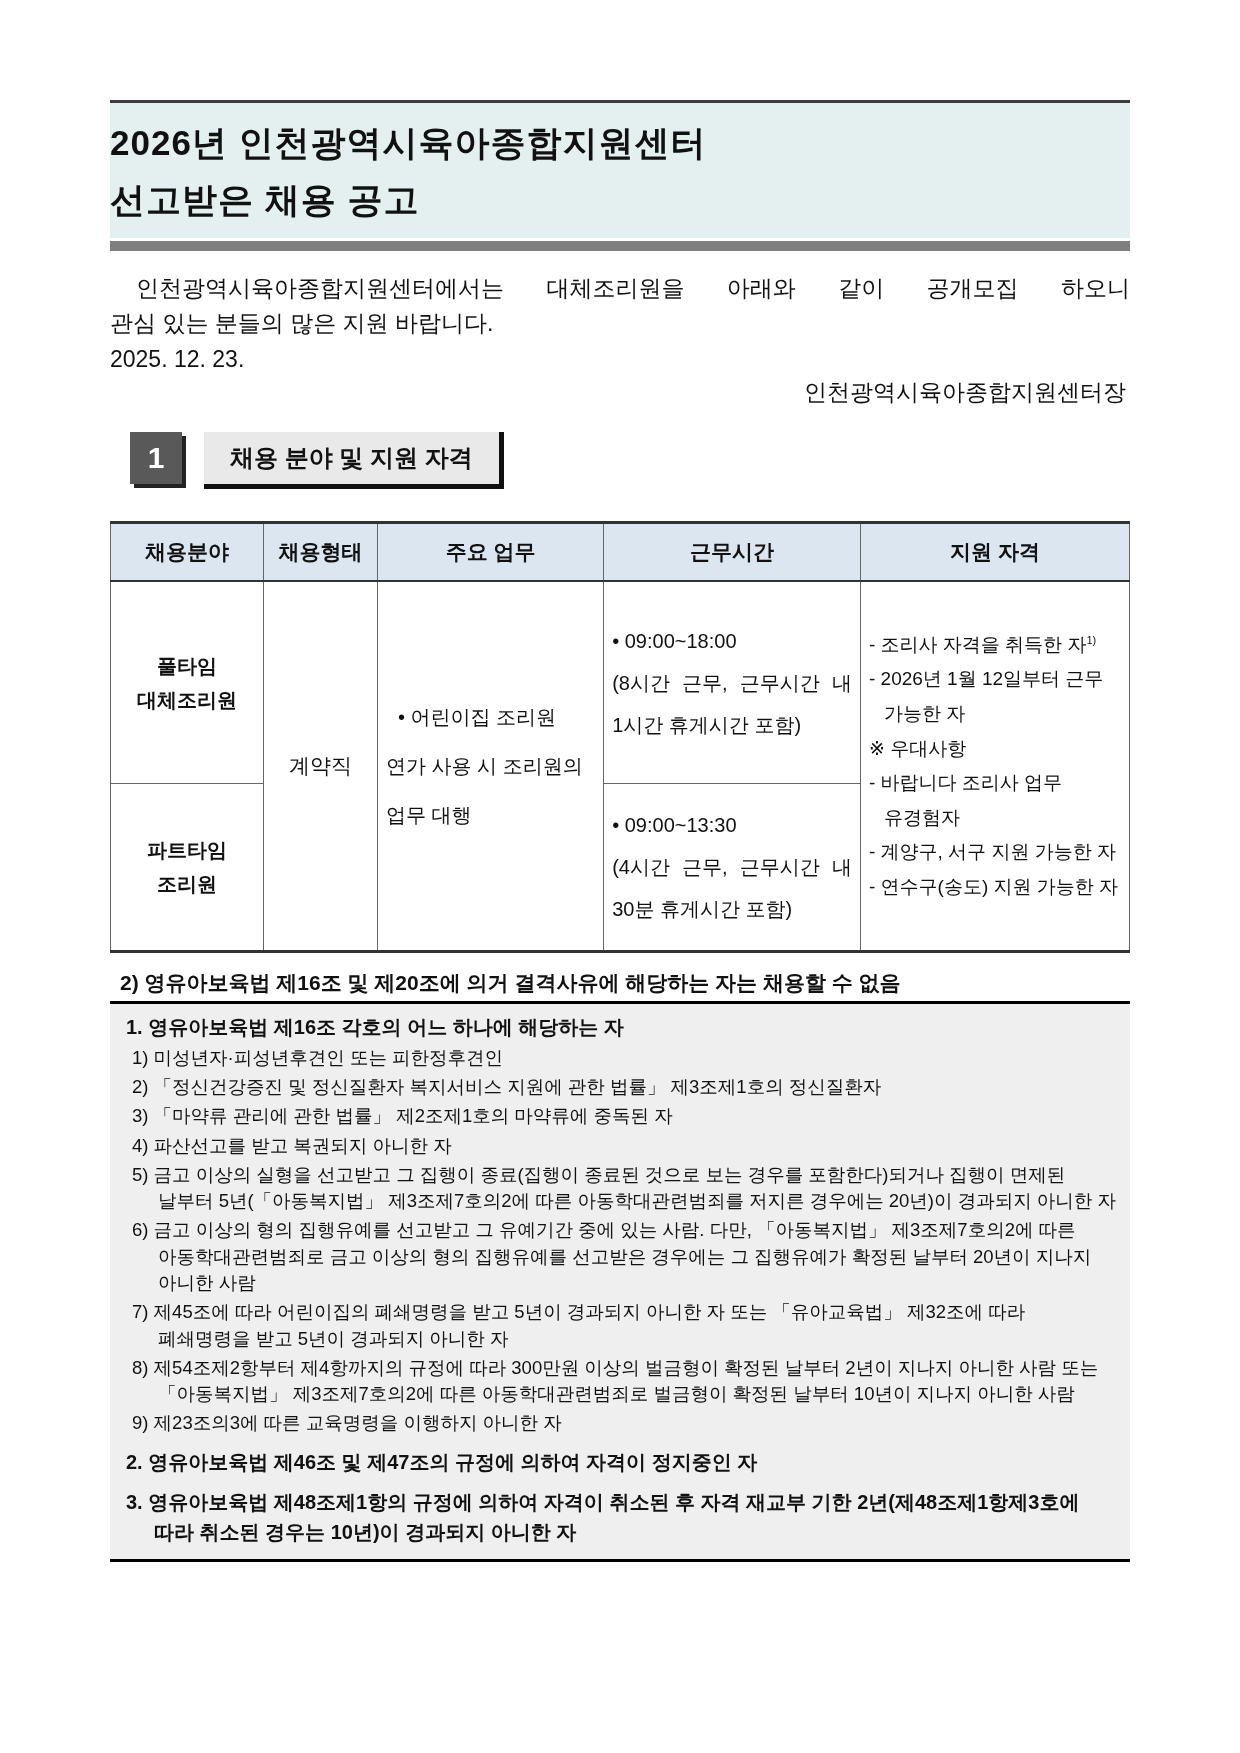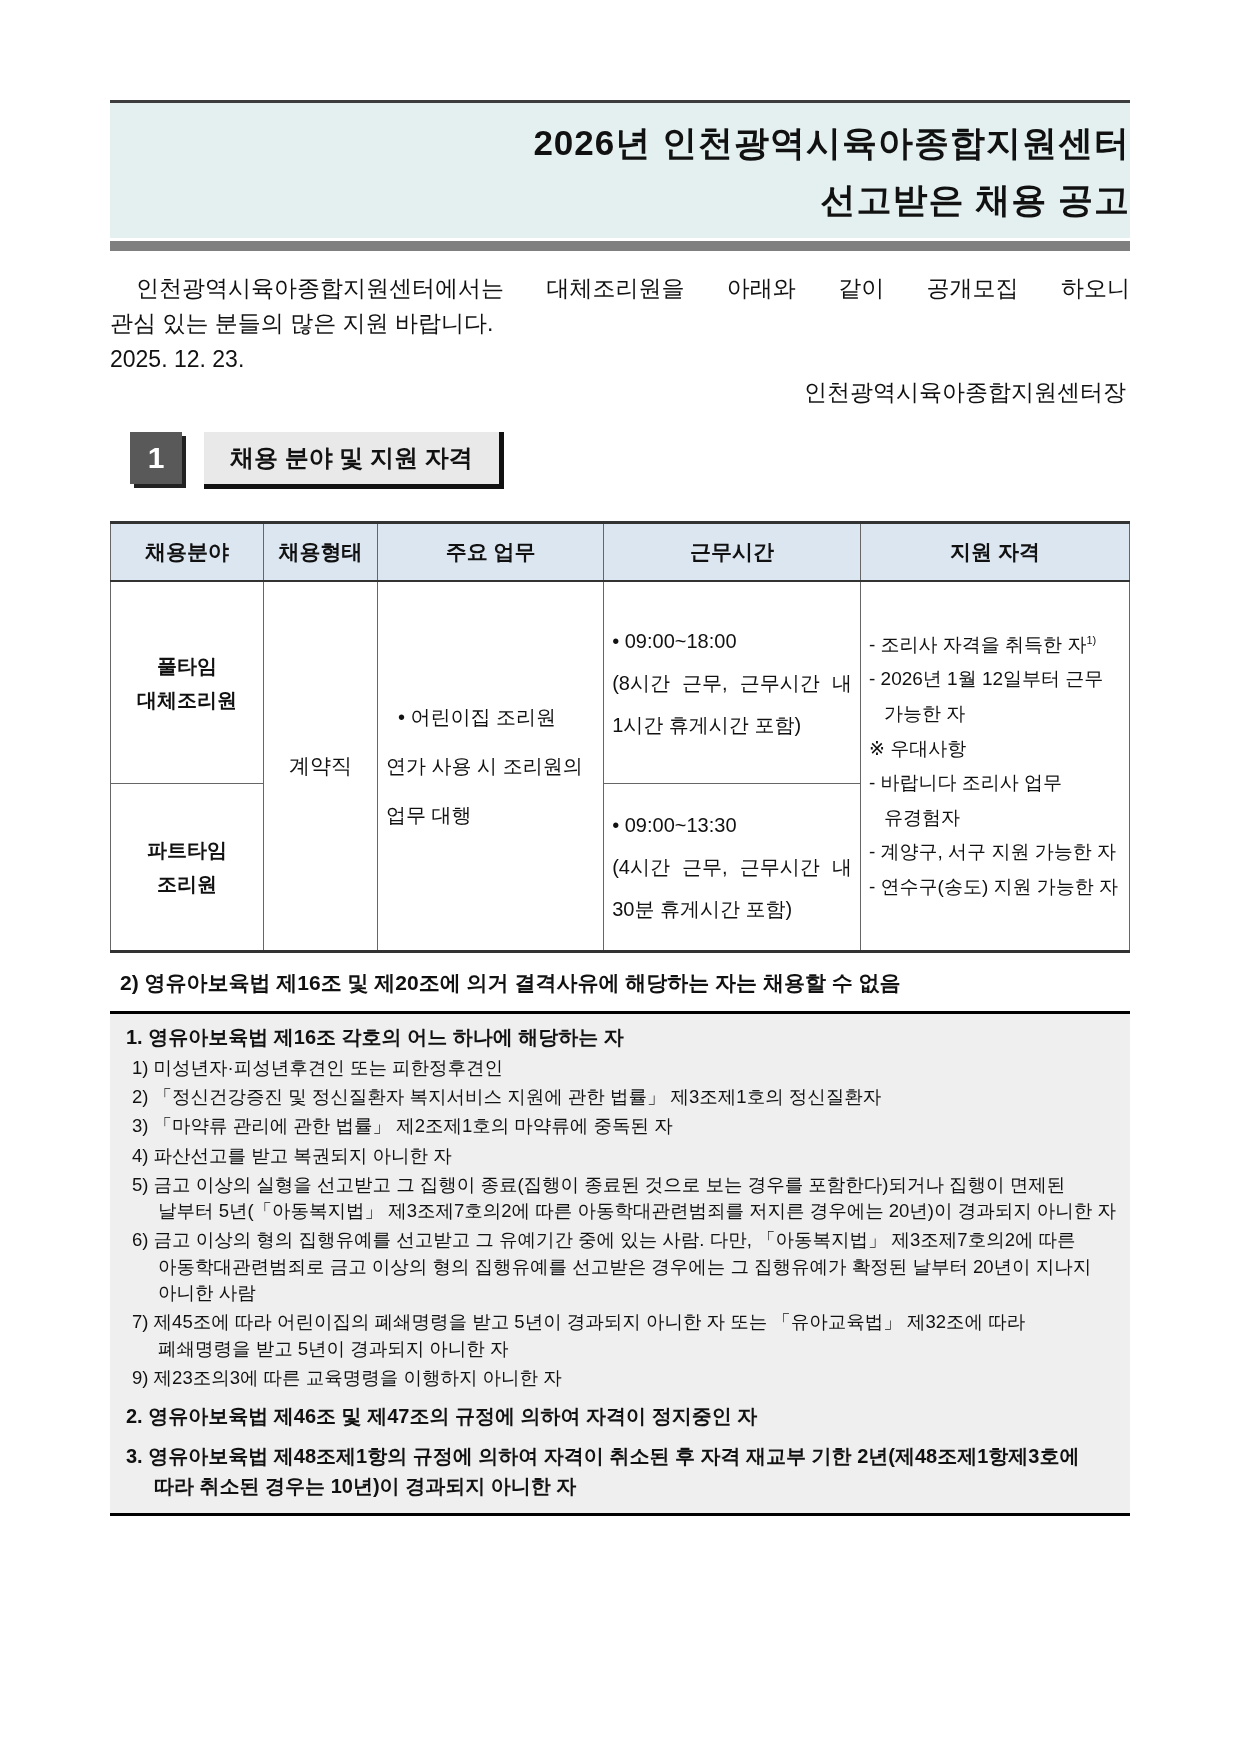--- a/index.html
+++ b/index.html
@@ -19,21 +19,21 @@
     padding:100px 110px 0 110px;
     font-family:"Liberation Sans","DejaVu Sans",sans-serif;
     word-break:keep-all;
     overflow:hidden;
     position:relative;
   }
   
   .title-box{
     border-top:3px solid #3d3d3d;
     background:var(--title-box-bg,#e3f0ef);
-    text-align:right;
+    text-align:left;
     padding:12px 0 10px 0;
   }
   .title-line{
     font-size:35px;font-weight:bold;line-height:1.62;
     letter-spacing:1px;
   }
   .title-bar{
     height:10px;background:var(--title-bar,#7f7f7f);margin-top:3px;
   }
   
@@ -94,21 +94,21 @@
   .q-line{padding-left:15px;text-indent:-15px;}
   .cell-qual sup{font-size:11px;line-height:0;}
   
   .footnotes{margin-top:22px;font-size:20px;line-height:1.35;}
   .fn1{padding-left:14px;}
   .fn2{padding-left:28px;font-weight:bold;margin-top:7px;}
   .fn3{padding-left:2px;margin-top:7px;}
   
   .sec2-heading{margin-top:16px;font-size:21px;font-weight:bold;padding-left:10px;}
   .legal-box{
-    margin-top:14px;
+    margin-top:4px;
     background:var(--legal-box-bg,#efefef);
     border-top:3px solid #000;
     border-bottom:3px solid #000;
     padding:8px 14px 12px 12px;
     font-size:18.5px;line-height:1.42;
   }
   .lb-h{font-weight:bold;font-size:20px;padding-left:4px;line-height:1.5;}
   .lb-item{padding-left:36px;text-indent:-26px;margin-top:3px;}
   .lb-h2{margin-top:10px;}
   .lb-h3{margin-top:10px;padding-left:32px;text-indent:-28px;}
@@ -196,18 +196,19 @@
 
   <div class="legal-box">
     <div class="lb-h">1. 영유아보육법 제16조 각호의 어느 하나에 해당하는 자</div>
     <div class="lb-item">1) 미성년자·피성년후견인 또는 피한정후견인</div>
     <div class="lb-item">2) 「정신건강증진 및 정신질환자 복지서비스 지원에 관한 법률」 제3조제1호의 정신질환자</div>
     <div class="lb-item">3) 「마약류 관리에 관한 법률」 제2조제1호의 마약류에 중독된 자</div>
     <div class="lb-item">4) 파산선고를 받고 복권되지 아니한 자</div>
     <div class="lb-item">5) 금고 이상의 실형을 선고받고 그 집행이 종료(집행이 종료된 것으로 보는 경우를 포함한다)되거나 집행이 면제된 날부터 5년(「아동복지법」 제3조제7호의2에 따른 아동학대관련범죄를 저지른 경우에는 20년)이 경과되지 아니한 자</div>
     <div class="lb-item">6) 금고 이상의 형의 집행유예를 선고받고 그 유예기간 중에 있는 사람. 다만, 「아동복지법」 제3조제7호의2에 따른 아동학대관련범죄로 금고 이상의 형의 집행유예를 선고받은 경우에는 그 집행유예가 확정된 날부터 20년이 지나지 아니한 사람</div>
     <div class="lb-item">7) 제45조에 따라 어린이집의 폐쇄명령을 받고 5년이 경과되지 아니한 자 또는 「유아교육법」 제32조에 따라 폐쇄명령을 받고 5년이 경과되지 아니한 자</div>
+    <div class="lb-item">8) 제54조제2항부터 제4항까지의 규정에 따라 300만원 이상의 벌금형이 확정된 날부터 2년이 지나지 아니한 사람 또는 「아동복지법」 제3조제7호의2에 따른 아동학대관련범죄로 벌금형이 확정된 날부터 10년이 지나지 아니한 사람</div>
     <div class="lb-item">9) 제23조의3에 따른 교육명령을 이행하지 아니한 자</div>
     <div class="lb-h lb-h2">2. 영유아보육법 제46조 및 제47조의 규정에 의하여 자격이 정지중인 자</div>
     <div class="lb-h lb-h3">3. 영유아보육법 제48조제1항의 규정에 의하여 자격이 취소된 후 자격 재교부 기한 2년(제48조제1항제3호에 따라 취소된 경우는 10년)이 경과되지 아니한 자</div>
   </div>
 
 </div>
 
 </body></html>

